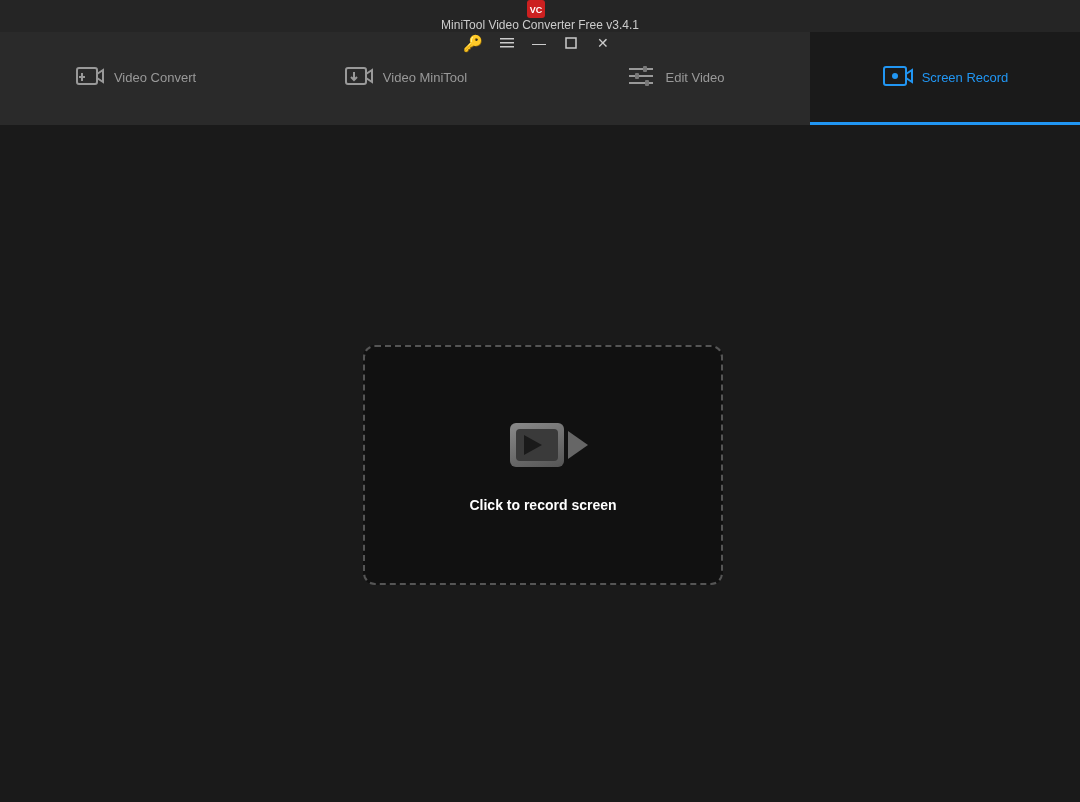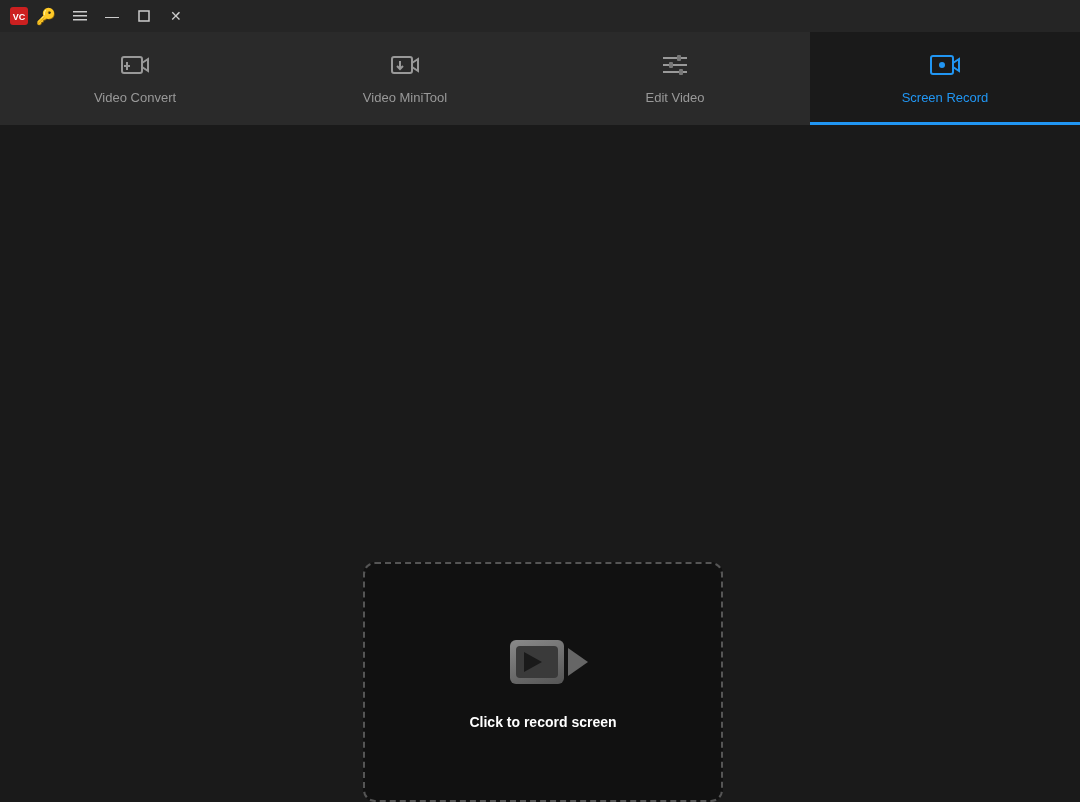--- a/index.html
+++ b/index.html
@@ -18,20 +18,21 @@
     }
 
     
     .titlebar {
       display: flex;
       align-items: center;
       background: #252525;
       height: 32px;
       padding: 0 10px;
       position: relative;
+      flex-direction: column;
     }
 
     .titlebar-logo {
       width: 18px;
       height: 18px;
       margin-right: 8px;
       flex-shrink: 0;
     }
 
     .titlebar-title {
@@ -71,21 +72,21 @@
     .nav-tabs {
       display: flex;
       background: #2a2a2a;
       height: 95px;
       border-bottom: 2px solid #1a1a1a;
     }
 
     .nav-tab {
       flex: 1;
       display: flex;
-      flex-direction: column;
+      flex-direction: row;
       align-items: center;
       justify-content: center;
       gap: 8px;
       cursor: pointer;
       color: #999999;
       font-size: 13px;
       border-bottom: 3px solid transparent;
       transition: all 0.2s;
       position: relative;
     }
@@ -97,21 +98,21 @@
     }
 
     .nav-tab svg {
       width: 32px;
       height: 32px;
     }
 
     
     .main-content {
       display: flex;
-      align-items: flex-end;
+      align-items: center;
       justify-content: center;
       height: calc(802px - 32px - 95px);
       background: #1a1a1a;
       padding-left: 6px;
     }
 
     
     .record-area {
       width: 360px;
       height: 240px;
@@ -137,20 +138,21 @@
 </head>
 <body>
 
 <div class="titlebar">
 
   <svg class="titlebar-logo" viewBox="0 0 18 18">
     <rect width="18" height="18" rx="3" fill="#cc2020"></rect>
     <text x="9" y="13" text-anchor="middle" font-size="9" font-weight="bold" fill="white" font-family="Arial">VC</text>
   </svg>
 
+  <span class="titlebar-title">MiniTool Video Converter Free v3.4.1</span>
 
   <div class="titlebar-controls">
     <span class="titlebar-key">🔑</span>
 
     <button class="titlebar-btn">
       <svg width="14" height="14" viewBox="0 0 14 14">
         <rect y="2" width="14" height="1.5" fill="#cccccc"></rect>
         <rect y="6" width="14" height="1.5" fill="#cccccc"></rect>
         <rect y="10" width="14" height="1.5" fill="#cccccc"></rect>
       </svg>

